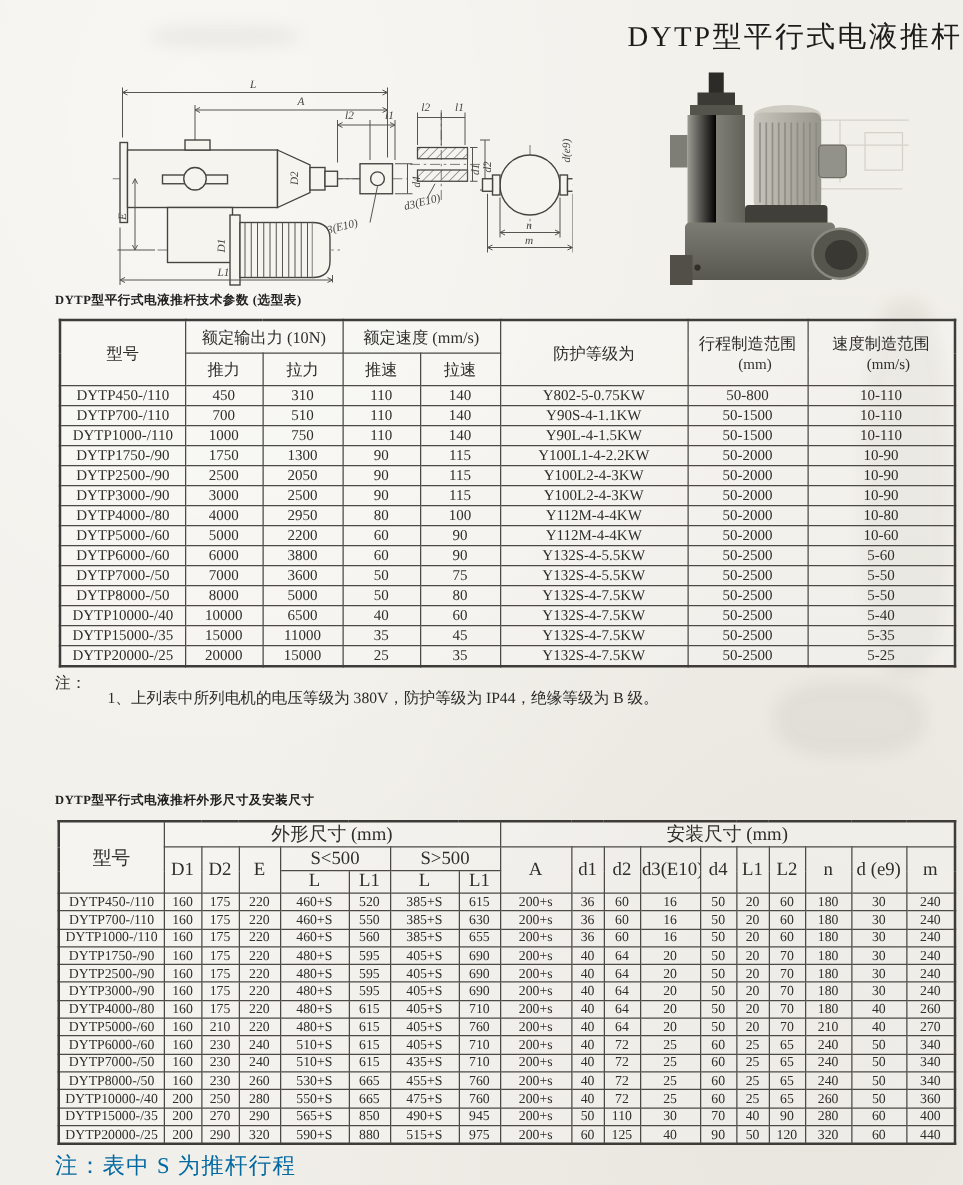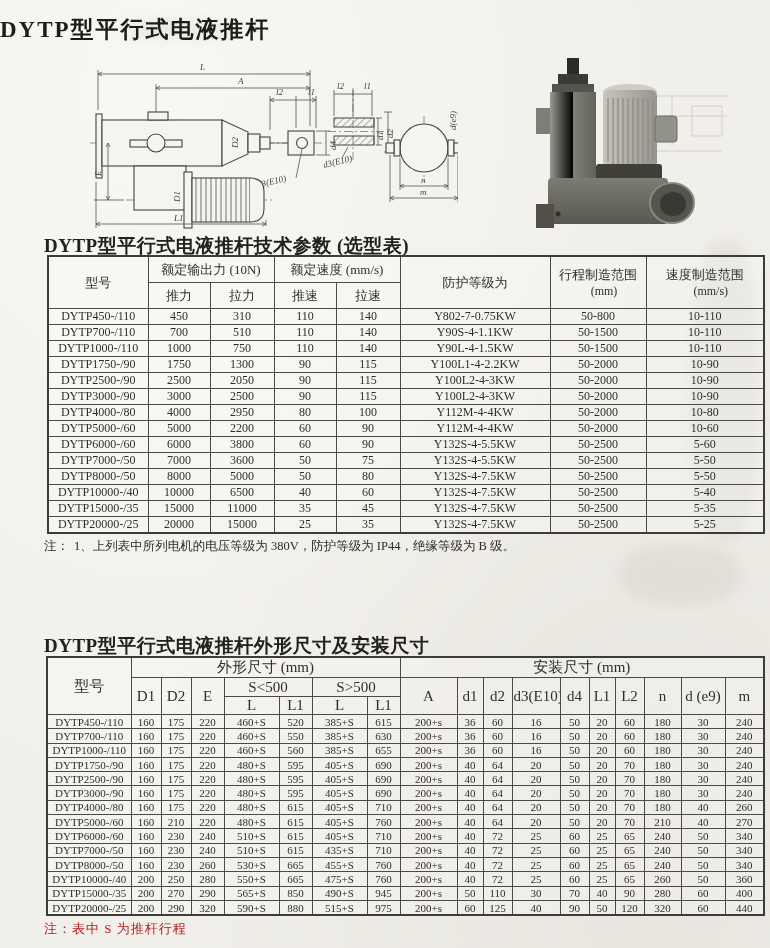--- a/index.html
+++ b/index.html
@@ -9,48 +9,48 @@
     font-family:"Liberation Serif","DejaVu Serif",serif;
     color:#2f2e2b;
   }
   .paper{position:absolute;inset:0;
     background:
       radial-gradient(ellipse at 20% 10%, rgba(255,255,255,.5), rgba(0,0,0,0) 60%),
       radial-gradient(ellipse at 85% 90%, rgba(120,115,100,.08), rgba(0,0,0,0) 55%),
       #f1efe9;}
   .smudge{position:absolute;filter:blur(6px);opacity:.10;background:#8a8578;border-radius:40%;}
   .page-title{
-    position:absolute;top:14px;left:0;width:100%;text-align:left;
-    font-size:23px;font-weight:bold;letter-spacing:2px;color:#1d1c1a;
+    position:absolute;top:14px;left:0;width:100%;text-align:right;
+    font-size:23px;font-weight:normal;letter-spacing:2px;color:#1d1c1a;
   }
   .figures{position:absolute;top:56px;left:0;width:770px;height:180px;}
   .drawing{position:absolute;left:90px;top:4px;}
   .photo{position:absolute;left:522px;top:0;}
-  .sec-title{position:absolute;left:44px;font-size:19px;font-weight:bold;color:#222120;letter-spacing:.5px;}
+  .sec-title{position:absolute;left:44px;font-size:10px;font-weight:bold;color:#222120;letter-spacing:.5px;}
   .sec1{top:233px;}
   .sec2{top:633px;}
   table{border-collapse:collapse;table-layout:fixed;background:rgba(255,255,255,.25);}
   table,td,th{border:1px solid #4b4a45;}
   table{border:2px solid #3d3c38;}
   th,td{text-align:center;vertical-align:middle;padding:0 1px;white-space:nowrap;overflow:hidden;font-weight:normal;}
   .t1{position:absolute;top:255px;left:47px;width:716px;}
   .t1 thead th{font-size:13px;height:25px;}
   .t1 tbody td{font-size:12px;height:15px;}
   .t2{position:absolute;top:656px;left:46px;width:717px;}
   .t2 thead th{font-size:15px;}
   .t2 .grp{height:17px;font-size:12.5px;}
   .t2 .sub{height:19px;}
   .t2 .sub2{height:16px;}
   .t2 tbody td{font-size:11px;height:13.3px;}
   .unit{font-size:12px;padding-left:12px;}
   .notes{position:absolute;top:537px;left:44px;width:700px;font-size:12.5px;line-height:18.6px;color:#2c2b28;}
   .notes .lbl{position:absolute;left:0;top:0;}
-  .notes ol{list-style:none;margin:0;padding:0 0 0 30px;}
+  .notes ol{list-style:none;margin:12px;padding:0 0 0 30px;}
   .notes li{padding-left:2.1em;text-indent:-2.1em;}
-  .footer-note{position:absolute;top:920px;left:44px;font-size:13px;color:#b91c1c;letter-spacing:1px;}
+  .footer-note{position:absolute;top:920px;left:44px;font-size:18px;color:#0369a1;letter-spacing:1px;}
   .dimlab{font-style:italic;font-size:9px;fill:#45443f;font-family:"Liberation Serif",serif;}
   .thin{stroke:#55544f;stroke-width:.8;fill:none;}
   .outline{stroke:#45443f;stroke-width:1.1;fill:#f6f4ee;}
   .cl{stroke:#6a6963;stroke-width:.7;stroke-dasharray:8 3 2 3;fill:none;}
 </style>
 </head>
 <body>
 
 <div class="paper"></div>
 <div class="smudge" style="left:690px;top:240px;width:70px;height:300px;"></div>
@@ -234,21 +234,21 @@
       <th>拉速</th>
     </tr>
   </thead>
   <tbody>
       <tr>
         <td>DYTP450-/110</td>
         <td>450</td>
         <td>310</td>
         <td>110</td>
         <td>140</td>
-        <td>Y802-7-0.75KW</td>
+        <td>Y802-5-0.75KW</td>
         <td>50-800</td>
         <td>10-110</td>
       </tr>
       <tr>
         <td>DYTP700-/110</td>
         <td>700</td>
         <td>510</td>
         <td>110</td>
         <td>140</td>
         <td>Y90S-4-1.1KW</td>

